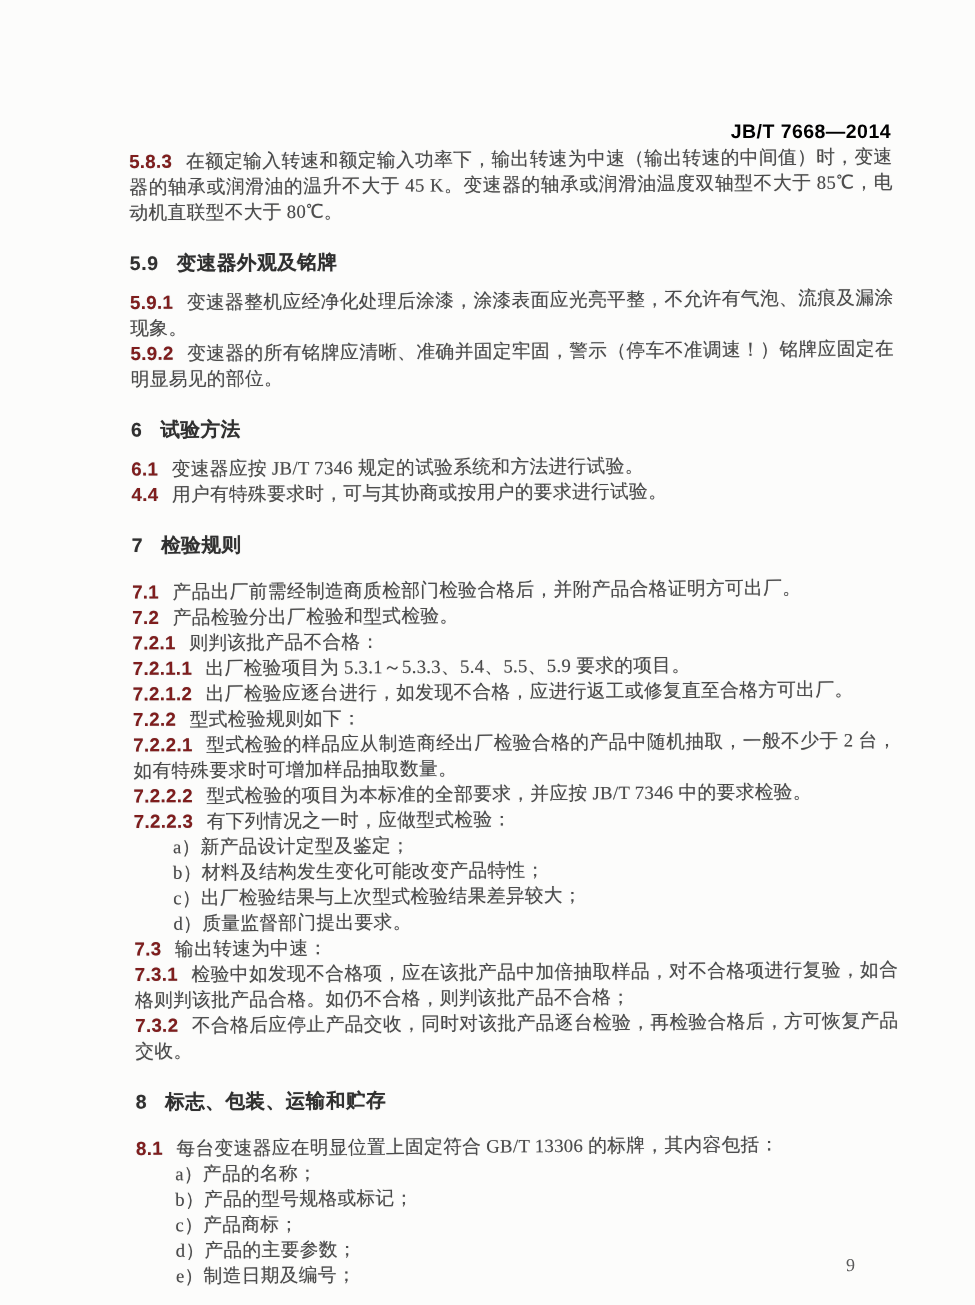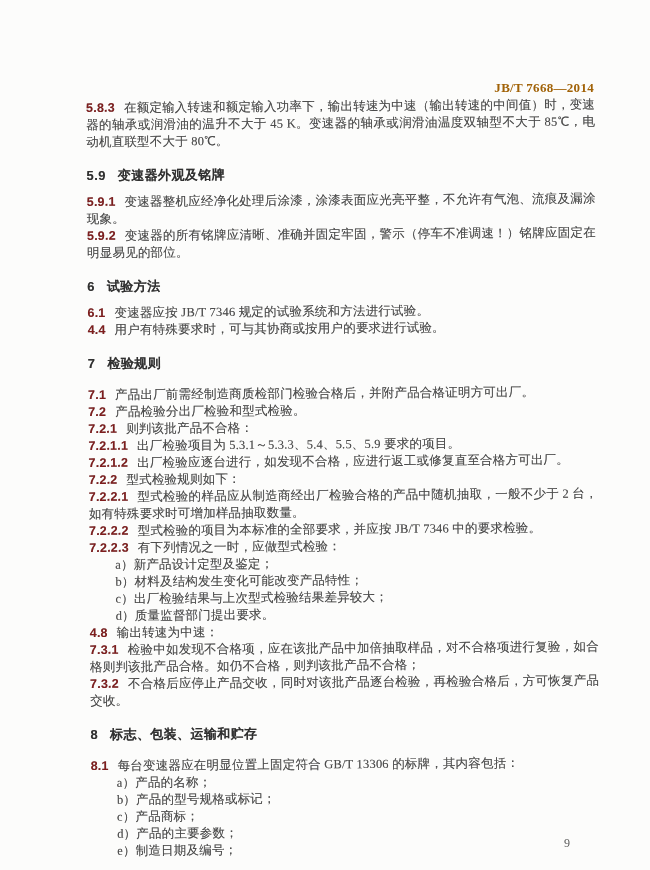--- a/index.html
+++ b/index.html
@@ -10,24 +10,24 @@
   }
   .page {
     position: relative;
     width: 650px; height: 870px;
     background: #fcfcfb;
     overflow: hidden;
   }
   .doc-header {
     position: absolute;
     top: 80px; right: 56px;
-    font-family: Liberation Serif, serif;
+    font-family: Liberation Sans, sans-serif;
     font-weight: bold;
     font-size: 13px;
-    color: #a16207;
+    color: #000000;
     letter-spacing: 0.3px;
   }
   .content {
     position: absolute;
     left: 86px; top: 100px;
     width: 509px;
     transform: rotate(-0.4deg);
     transform-origin: 0 0;
     color: #4c4c4c;
   }
@@ -98,21 +98,21 @@
     <p class="clause"><span class="num">7.2.2</span><span>型式检验规则如下：</span></p>
     <p class="clause"><span class="num">7.2.2.1</span><span>型式检验的样品应从制造商经出厂检验合格的产品中随机抽取，一般不少于 2 台，如有特殊要求时可增加样品抽取数量。</span></p>
     <p class="clause"><span class="num">7.2.2.2</span><span>型式检验的项目为本标准的全部要求，并应按 JB/T 7346 中的要求检验。</span></p>
     <p class="clause"><span class="num">7.2.2.3</span><span>有下列情况之一时，应做型式检验：</span></p>
 
     <p class="list-item">a）新产品设计定型及鉴定；</p>
     <p class="list-item">b）材料及结构发生变化可能改变产品特性；</p>
     <p class="list-item">c）出厂检验结果与上次型式检验结果差异较大；</p>
     <p class="list-item">d）质量监督部门提出要求。</p>
 
-    <p class="clause"><span class="num">4.8</span><span>输出转速为中速：</span></p>
+    <p class="clause"><span class="num">7.3</span><span>输出转速为中速：</span></p>
     <p class="clause"><span class="num">7.3.1</span><span>检验中如发现不合格项，应在该批产品中加倍抽取样品，对不合格项进行复验，如合格则判该批产品合格。如仍不合格，则判该批产品不合格；</span></p>
     <p class="clause"><span class="num">7.3.2</span><span>不合格后应停止产品交收，同时对该批产品逐台检验，再检验合格后，方可恢复产品交收。</span></p>
 
     <p class="heading"><span class="num">8</span><span>标志、包装、运输和贮存</span></p>
 
     <p class="clause gap-lg"><span class="num">8.1</span><span>每台变速器应在明显位置上固定符合 GB/T 13306 的标牌，其内容包括：</span></p>
 
     <p class="list-item">a）产品的名称；</p>
     <p class="list-item">b）产品的型号规格或标记；</p>
     <p class="list-item">c）产品商标；</p>

